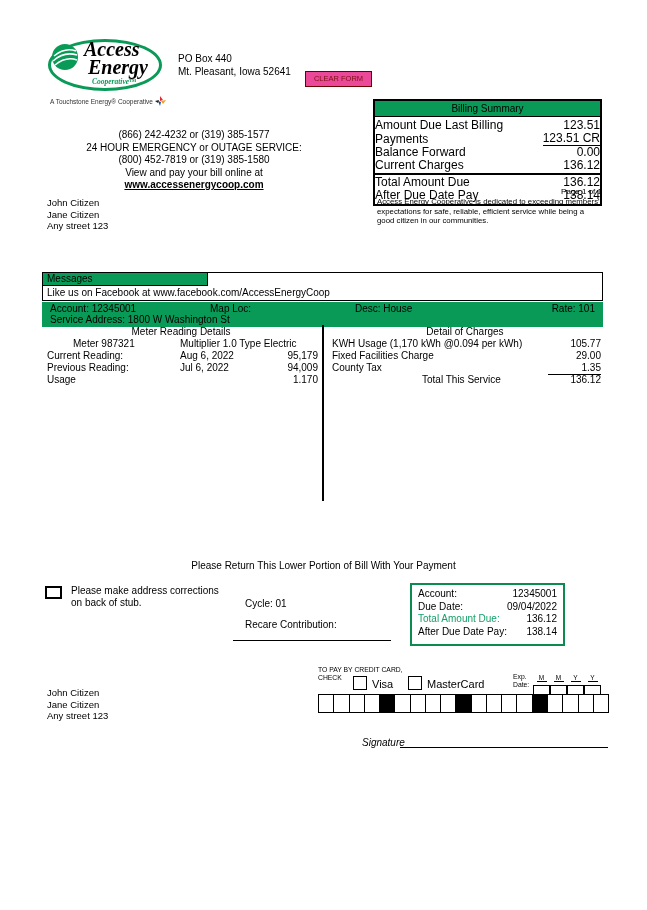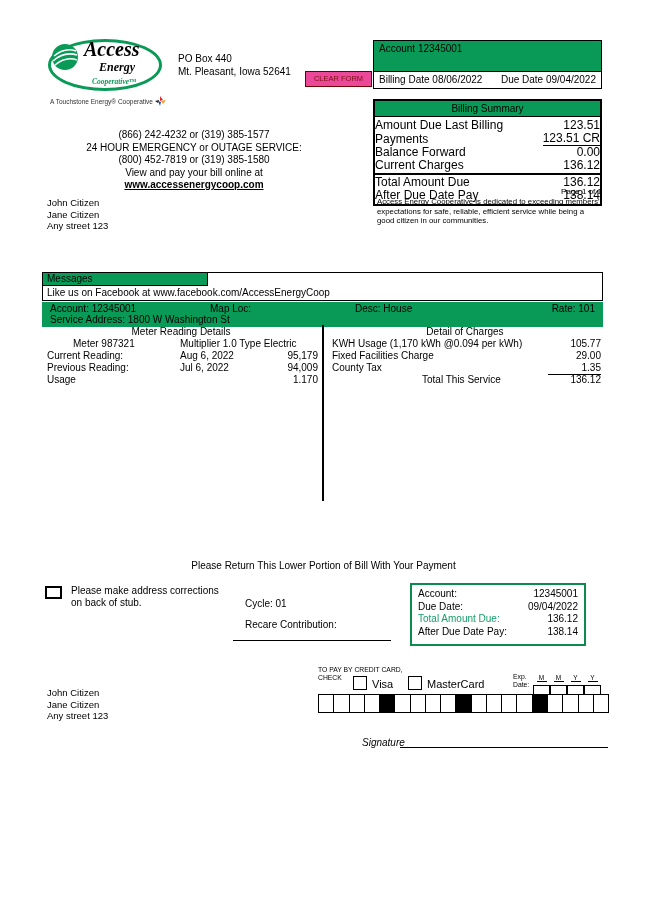--- a/index.html
+++ b/index.html
@@ -6,21 +6,21 @@
   html,body { background:#ffffff; }
   body { font-family:"Liberation Sans", sans-serif; color:#000; }
   .page { position:relative; width:647px; height:910px; background:#fff; outline:1px solid #d8d8d8; overflow:hidden; }
   .abs { position:absolute; }
 
   
   .logo { left:36px; top:34px; width:150px; height:72px; }
   .logo-oval { position:absolute; left:12px; top:5px; width:114px; height:52px; border:3px solid #0a9a57; border-radius:50%; }
   .logo-ball { position:absolute; left:14px; top:8px; }
   .logo-access { position:absolute; left:48px; top:6px; font-family:"Liberation Serif", serif; font-style:italic; font-weight:bold; font-size:20px; line-height:18px; }
-  .logo-energy { position:absolute; left:52px; top:24px; font-family:"Liberation Serif", serif; font-style:italic; font-weight:bold; font-size:12px; line-height:18px;margin-left:11px; }
+  .logo-energy { position:absolute; left:52px; top:24px; font-family:"Liberation Serif", serif; font-style:italic; font-weight:bold; font-size:20px; line-height:18px; }
   .logo-coop { position:absolute; left:56px; top:43px; font-family:"Liberation Serif", serif; font-style:italic; font-weight:bold; font-size:7.5px; color:#0a9a57; }
   .logo-tagline { position:absolute; left:14px; top:62px; font-size:6.5px; color:#333; white-space:nowrap; display:flex; align-items:center; gap:2px; }
 
   .po-block { left:178px; top:52px; font-size:10px; line-height:13px; }
 
   .clear-form { left:305px; top:71px; width:67px; height:16px; background:#ec4899; border:1px solid #6b0000; color:#7a1010; font-size:7.5px; text-align:center; line-height:14px; cursor:pointer; }
 
   
   .acct-box { left:373px; top:40px; width:229px; border:1px solid #000; }
   .acct-box .acct-head { background:#0a9a57; height:30px; padding:2px 5px; font-size:10px; color:#000; }
@@ -70,21 +70,21 @@
   .vdivider { left:322px; top:325px; width:2px; height:176px; background:#000; }
 
   
   .return-note { left:0; top:560px; width:647px; text-align:center; font-size:10px; }
   .addr-corr { left:45px; top:585px; display:flex; gap:9px; font-size:10px; line-height:12px; }
   .addr-checkbox { width:17px; height:13px; border:2.5px solid #000; background:#fff; margin-top:1px; cursor:pointer; }
   .cycle { left:245px; top:598px; font-size:10px; }
   .recare { left:245px; top:619px; font-size:10px; }
   .recare-line { left:233px; top:640px; width:158px; border-bottom:1.5px solid #000; height:1px; cursor:text; }
 
-  .stub-box { left:410px; top:583px; width:176px; height:63px; border:2px solid #0d8a4f; padding:3px 6px; background:#fff; }
+  .stub-box { left:410px; top:583px; width:155px; height:63px; border:2px solid #0d8a4f; padding:3px 6px; background:#fff; }
   .stub-row { display:flex; justify-content:space-between; font-size:10px; line-height:12.5px; }
   .stub-row.greenlbl .lbl { color:#17a06a; }
 
   
   .cc-head { left:318px; top:666px; font-size:6.8px; line-height:8px; }
   .cc-check { position:absolute; width:14px; height:14px; border:1.5px solid #000; background:#fff; cursor:pointer; }
   .visa-box { left:353px; top:676px; }
   .mc-box { left:408px; top:676px; }
   .cc-lbl { position:absolute; font-size:11px; }
   .visa-lbl { left:372px; top:678px; }
@@ -129,27 +129,20 @@
     </div>
   </div>
 
   <div class="abs po-block">
     <div>PO Box 440</div>
     <div>Mt. Pleasant, Iowa 52641</div>
   </div>
 
   <button class="abs clear-form">CLEAR FORM</button>
 
-  <div class="abs acct-box">
-    <div class="acct-head">Account 12345001</div>
-    <div class="date-row">
-      <span>Billing Date 08/06/2022</span>
-      <span>Due Date 09/04/2022</span>
-    </div>
-  </div>
 
   <div class="abs bsum">
     <div class="bsum-head">Billing Summary</div>
     <div class="bsum-rows">
       <div class="bsum-row">
         <span>Amount Due Last Billing</span>
         <span>123.51</span>
       </div>
       <div class="bsum-row">
         <span>Payments</span>

